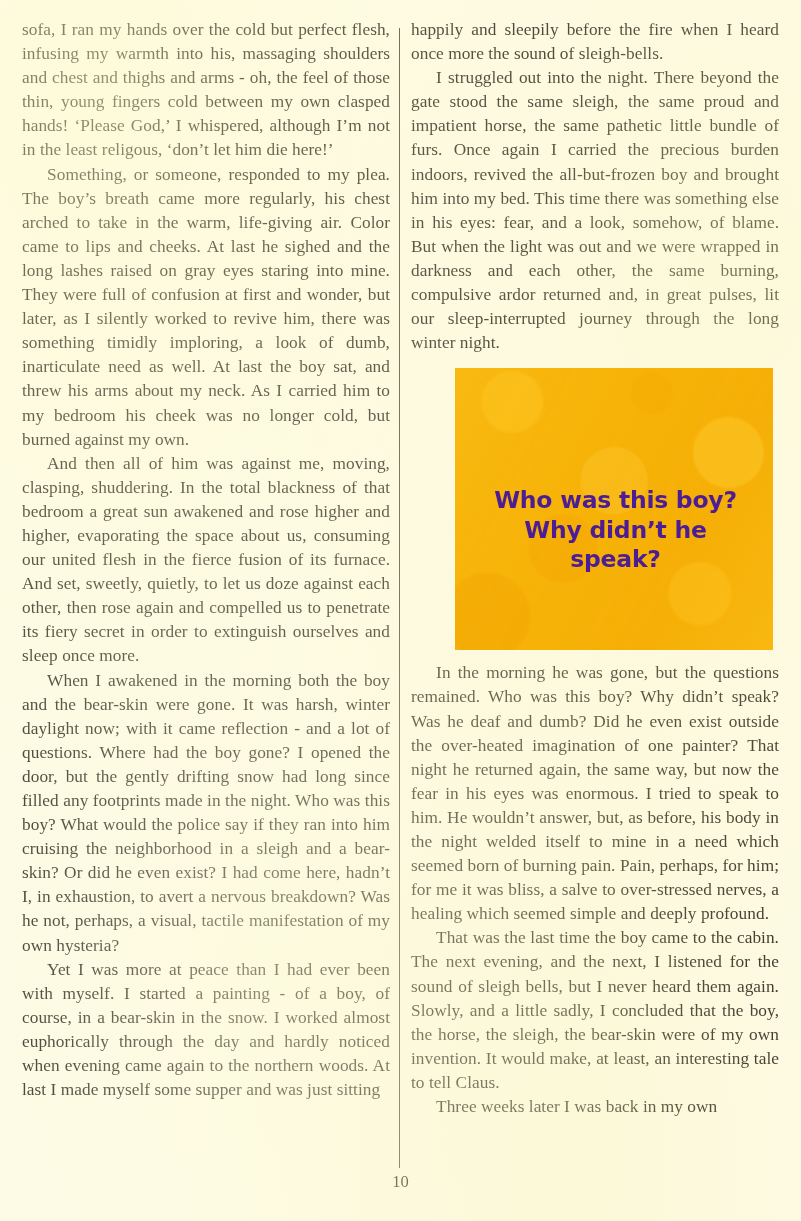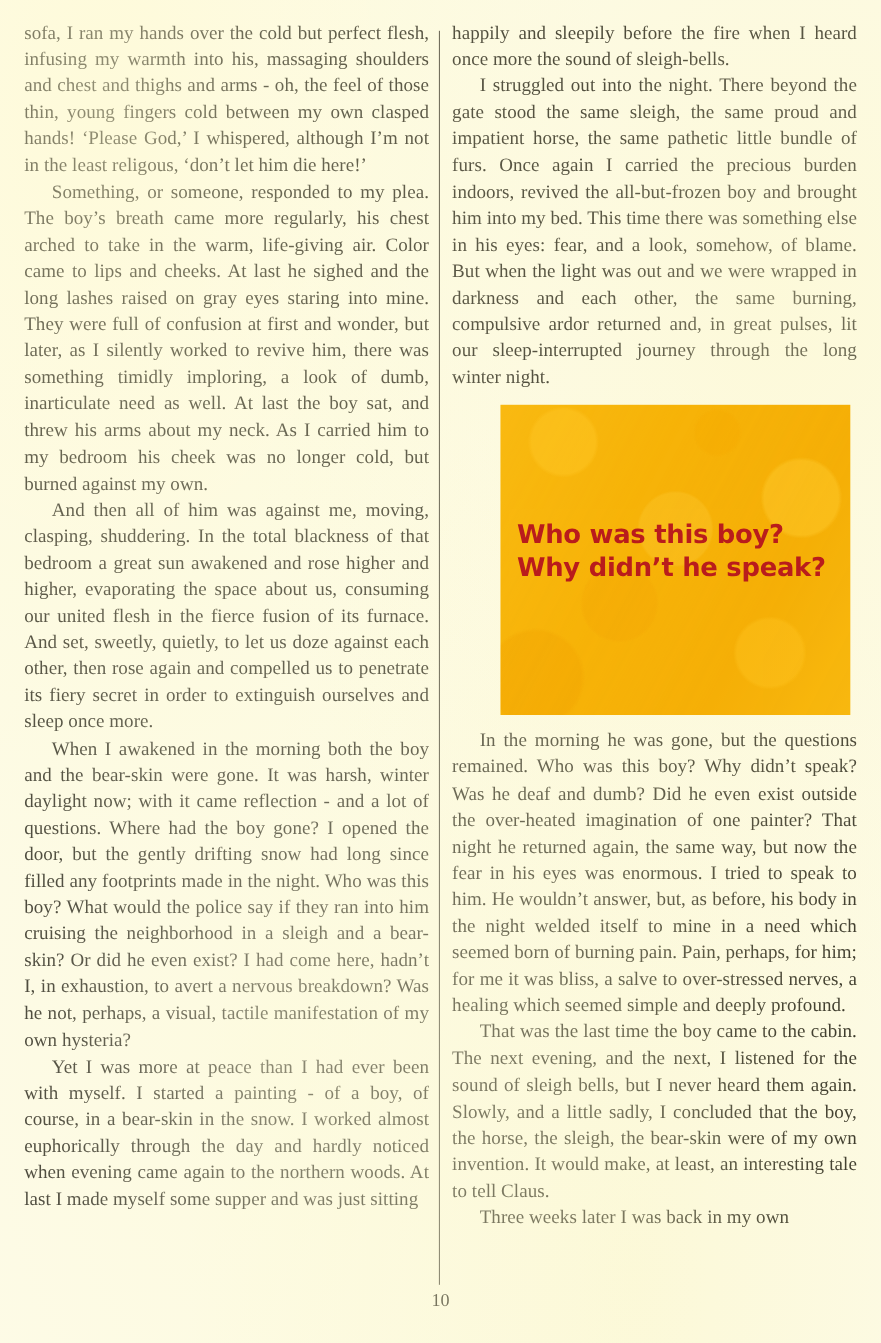--- a/index.html
+++ b/index.html
@@ -96,28 +96,28 @@
       radial-gradient(circle at 77% 80%, rgba(255,198,35,.45) 0 9%, rgba(255,255,255,0) 10%),
       radial-gradient(circle at 10% 88%, rgba(240,160,0,.38) 0 11%, rgba(255,255,255,0) 12%),
       radial-gradient(circle at 50% 40%, rgba(255,210,70,.3) 0 14%, rgba(255,255,255,0) 15%),
       linear-gradient(118deg, rgba(255,205,45,.30) 0%, rgba(247,179,8,0) 38%, rgba(238,158,0,.22) 72%, rgba(255,205,45,.25) 100%);
   }
   .pullquote .qtext {
     position: absolute;
     left: 13px;
     right: 10px;
     top: 102px;
-    margin: 2px;
+    margin: 16px;
     font-family: "DejaVu Sans", "Liberation Sans", sans-serif;
     font-weight: 700;
     font-size: 23.5px;
     line-height: 29.5px;
     letter-spacing: -.25px;
-    color: #b91c1c;
-    text-align: left;
+    color: #4c1d95;
+    text-align: center;
     text-indent: 0;
   }
 
   
   .quote-spacer {
     float: none;
     display: block;
     width: 100%;
     height: 306px;
   }

